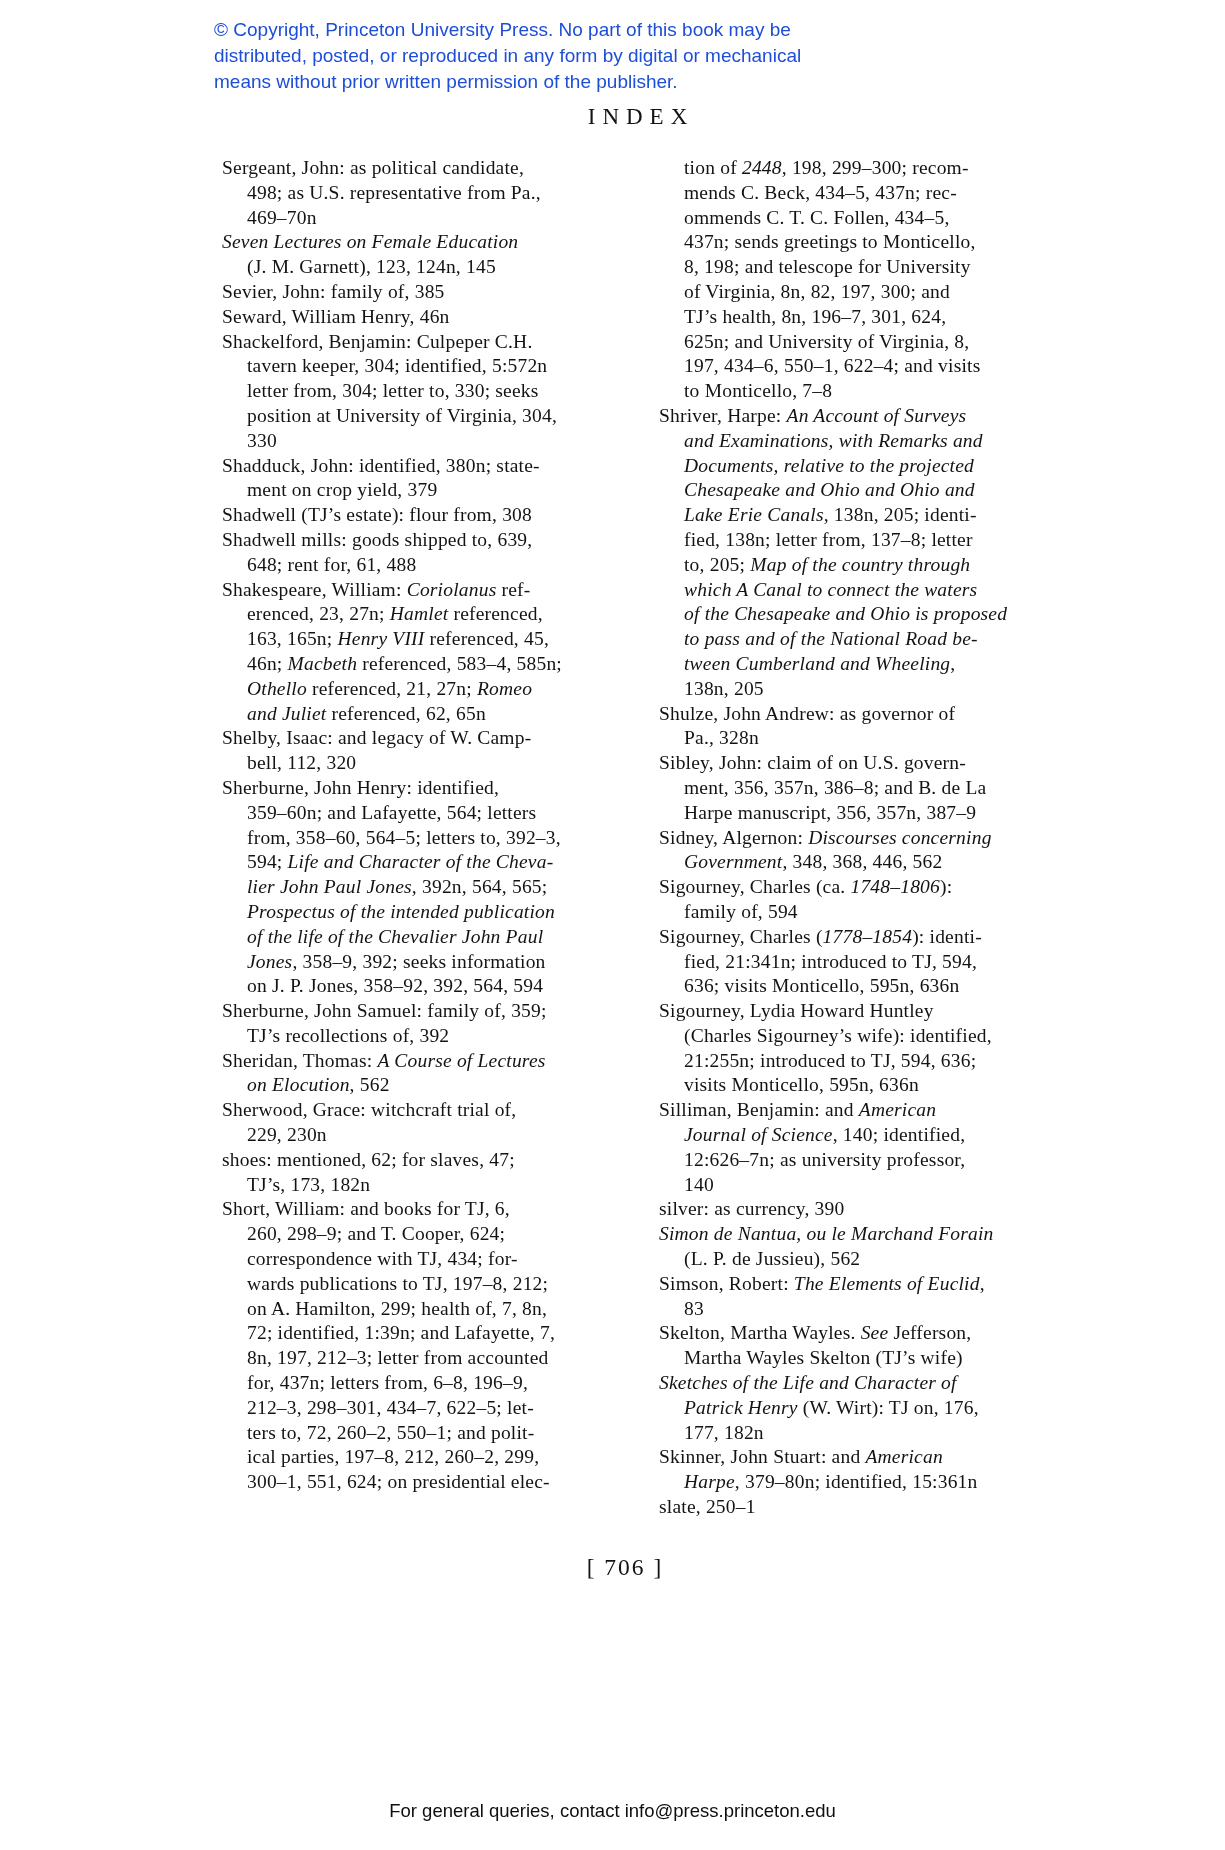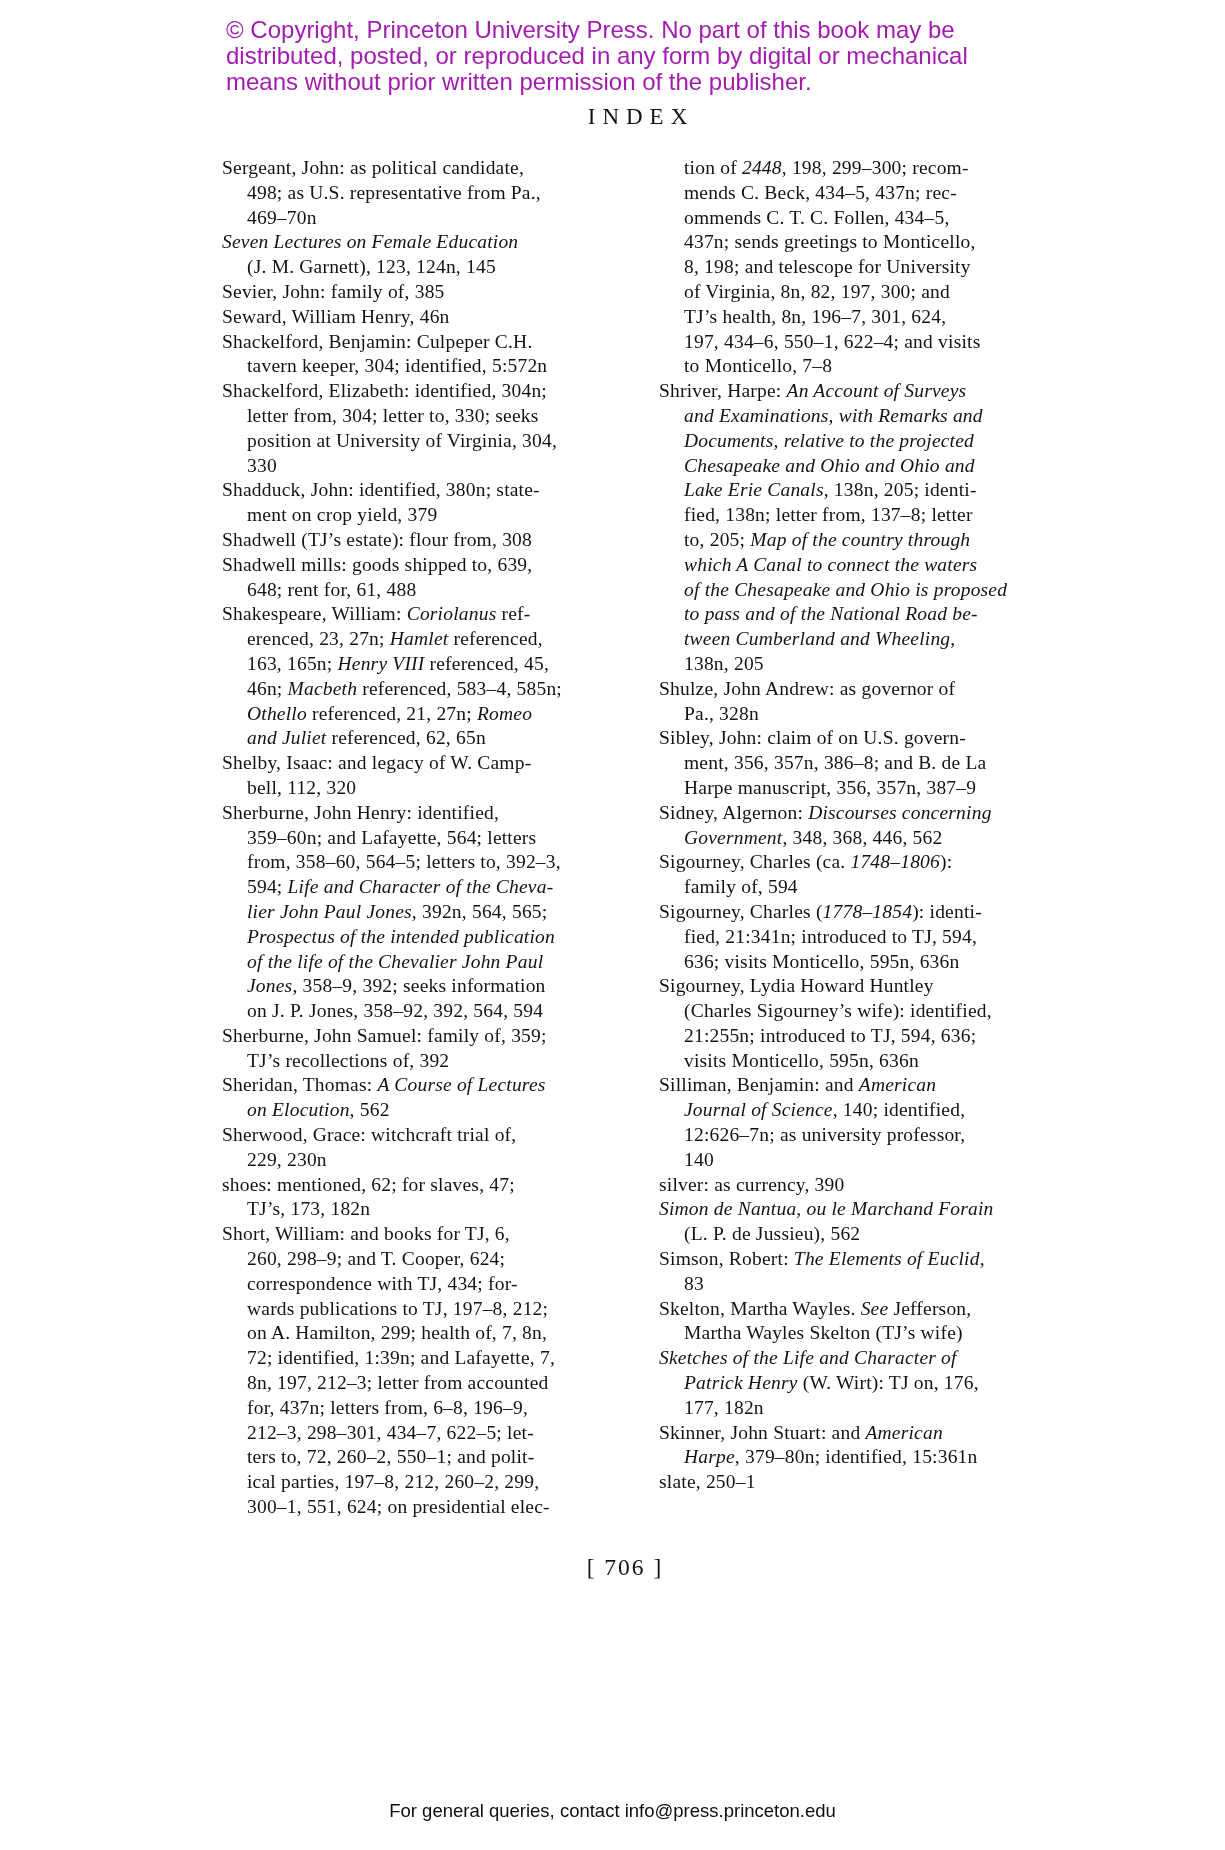--- a/index.html
+++ b/index.html
@@ -9,27 +9,27 @@
   }
   body {
     width: 1225px;
     height: 1850px;
     position: relative;
     color: #131313;
     -webkit-font-smoothing: antialiased;
   }
   .copyright {
     position: absolute;
-    left: 226px;
+    left: 214px;
     top: 17px;
     font-family: "Liberation Sans", sans-serif;
-    font-size: 24px;
+    font-size: 19px;
     line-height: 26px;
     white-space: pre-line;
-    color: #a21caf;
+    color: #1d4ed8;
   }
   .index-heading {
     position: absolute;
     left: 222px;
     width: 806px;
     top: 88px;
     margin: 16px;
     text-align: center;
     font-family: "Liberation Serif", serif;
     font-weight: normal;
@@ -91,21 +91,20 @@
     <div class="col col-left" id="col-0">
         <div class="line"><span>Sergeant, John: as political candidate,</span></div>
         <div class="line indent"><span>498; as U.S. representative from Pa.,</span></div>
         <div class="line indent"><span>469–70n</span></div>
         <div class="line"><em>Seven Lectures on Female Education</em></div>
         <div class="line indent"><span>(J. M. Garnett), 123, 124n, 145</span></div>
         <div class="line"><span>Sevier, John: family of, 385</span></div>
         <div class="line"><span>Seward, William Henry, 46n</span></div>
         <div class="line"><span>Shackelford, Benjamin: Culpeper C.H.</span></div>
         <div class="line indent"><span>tavern keeper, 304; identified, 5:572n</span></div>
-        <div class="line"><span>Shackelford, Elizabeth: identified, 304n;</span></div>
         <div class="line indent"><span>letter from, 304; letter to, 330; seeks</span></div>
         <div class="line indent"><span>position at University of Virginia, 304,</span></div>
         <div class="line indent"><span>330</span></div>
         <div class="line"><span>Shadduck, John: identified, 380n; state-</span></div>
         <div class="line indent"><span>ment on crop yield, 379</span></div>
         <div class="line"><span>Shadwell (TJ’s estate): flour from, 308</span></div>
         <div class="line"><span>Shadwell mills: goods shipped to, 639,</span></div>
         <div class="line indent"><span>648; rent for, 61, 488</span></div>
         <div class="line"><span>Shakespeare, William: </span><em>Coriolanus</em><span> ref-</span></div>
         <div class="line indent"><span>erenced, 23, 27n; </span><em>Hamlet</em><span> referenced,</span></div>
@@ -146,20 +145,21 @@
         <div class="line indent"><span>300–1, 551, 624; on presidential elec-</span></div>
       </div>
     <div class="col col-right" id="col-1">
         <div class="line indent"><span>tion of </span><em>2448</em><span>, 198, 299–300; recom-</span></div>
         <div class="line indent"><span>mends C. Beck, 434–5, 437n; rec-</span></div>
         <div class="line indent"><span>ommends C. T. C. Follen, 434–5,</span></div>
         <div class="line indent"><span>437n; sends greetings to Monticello,</span></div>
         <div class="line indent"><span>8, 198; and telescope for University</span></div>
         <div class="line indent"><span>of Virginia, 8n, 82, 197, 300; and</span></div>
         <div class="line indent"><span>TJ’s health, 8n, 196–7, 301, 624,</span></div>
+        <div class="line indent"><span>625n; and University of Virginia, 8,</span></div>
         <div class="line indent"><span>197, 434–6, 550–1, 622–4; and visits</span></div>
         <div class="line indent"><span>to Monticello, 7–8</span></div>
         <div class="line"><span>Shriver, Harpe: </span><em>An Account of Surveys</em></div>
         <div class="line indent"><em>and Examinations, with Remarks and</em></div>
         <div class="line indent"><em>Documents, relative to the projected</em></div>
         <div class="line indent"><em>Chesapeake and Ohio and Ohio and</em></div>
         <div class="line indent"><em>Lake Erie Canals</em><span>, 138n, 205; identi-</span></div>
         <div class="line indent"><span>fied, 138n; letter from, 137–8; letter</span></div>
         <div class="line indent"><span>to, 205; </span><em>Map of the country through</em></div>
         <div class="line indent"><em>which A Canal to connect the waters</em></div>

